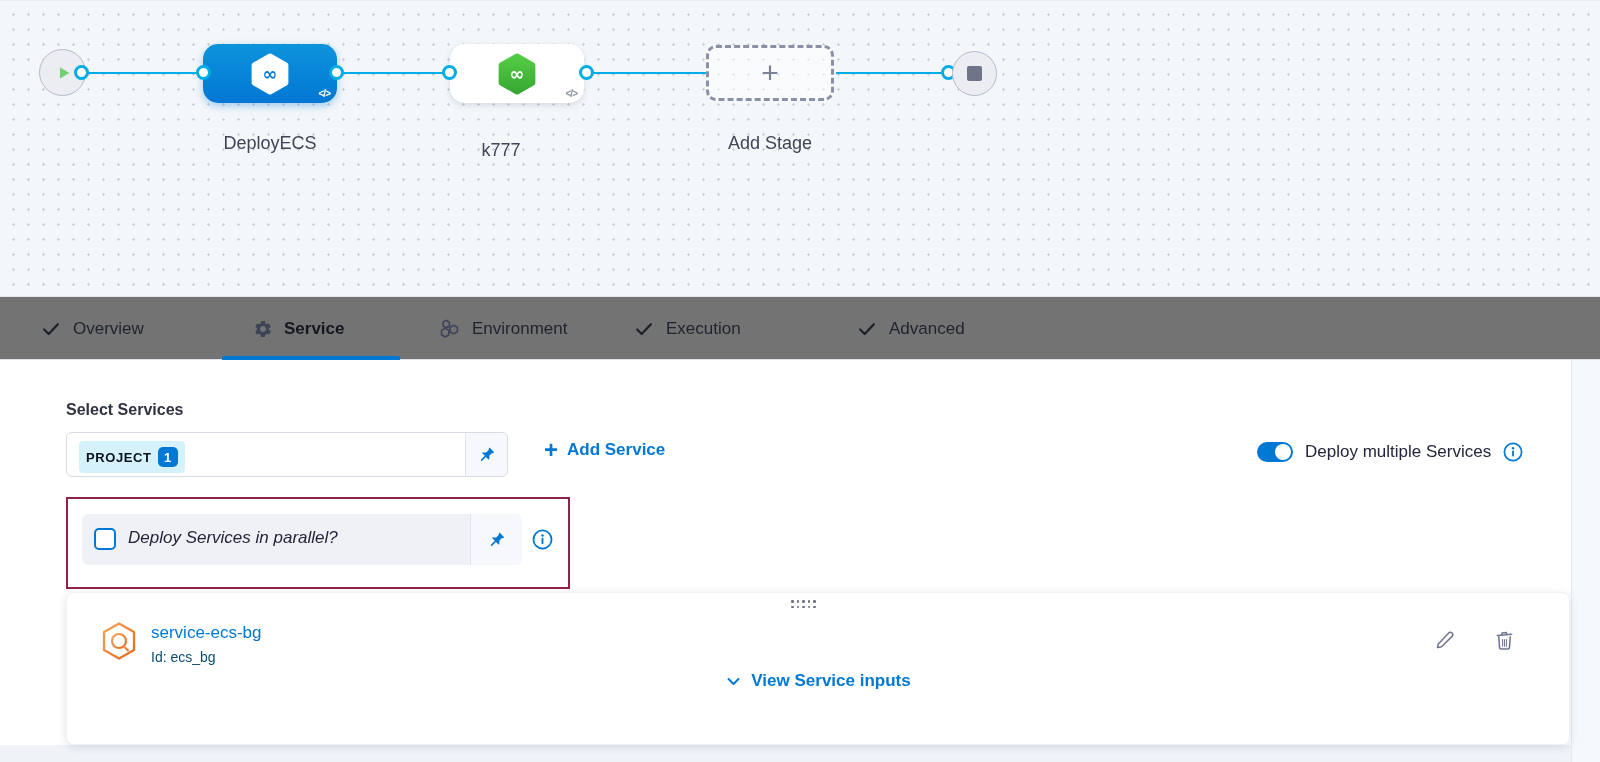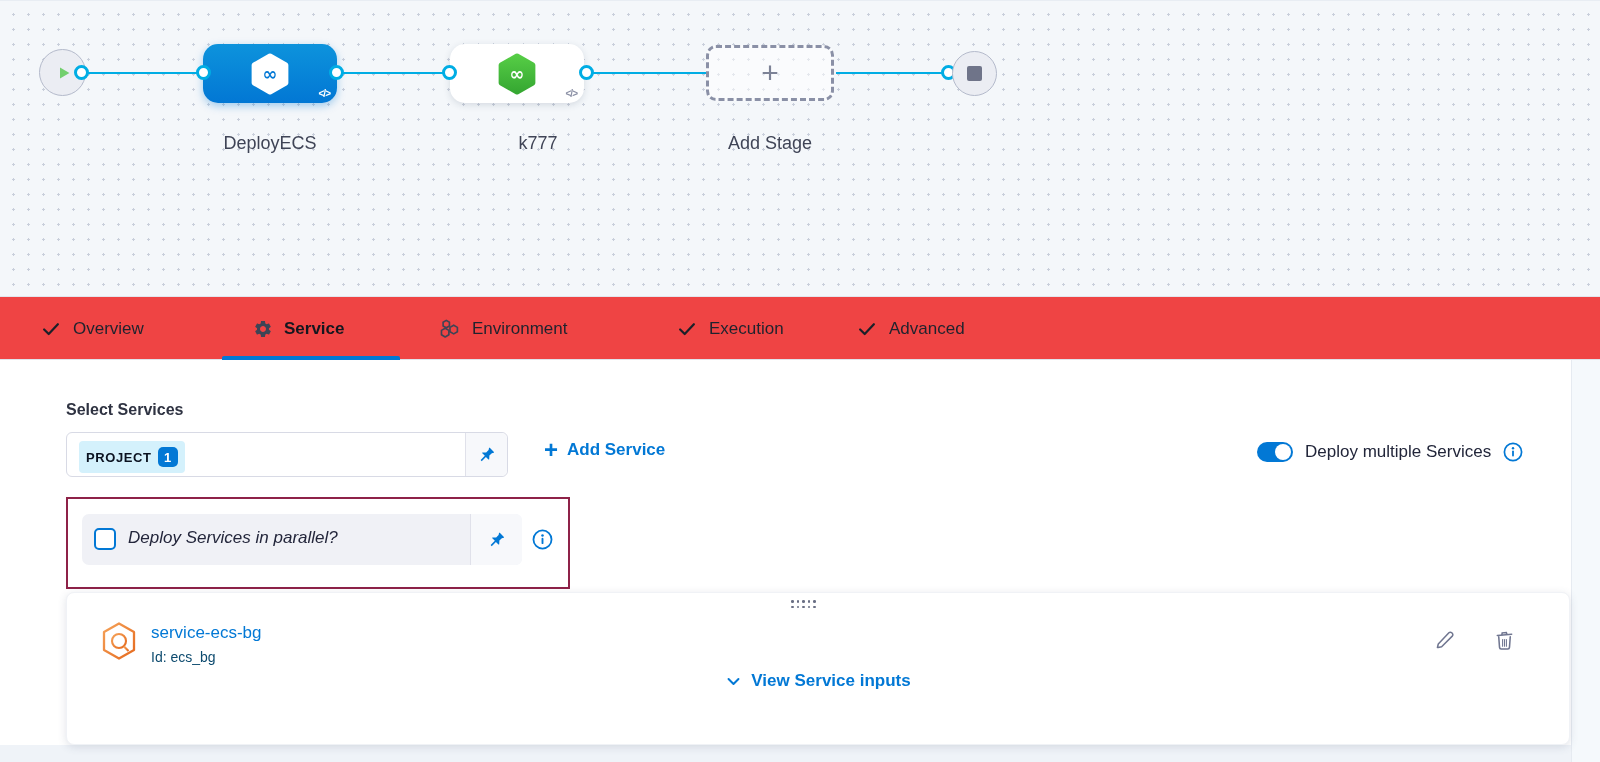--- a/index.html
+++ b/index.html
@@ -26,21 +26,21 @@
     border:3px dashed #8a90a6; background:rgba(255,255,255,.5);
     display:flex; align-items:center; justify-content:center; }
   .code-badge { position:absolute; right:7px; bottom:4px; font-size:10px;
     font-weight:bold; letter-spacing:-1px; }
   .stage-label { position:absolute; top:132px; width:200px; text-align:center;
     font-size:18px; color:#3f4456; }
   .plus-big { font-size:30px; color:#7c8296; font-weight:400; line-height:26px; }
   .stop-square { width:15px; height:15px; background:#6f7489; border-radius:2px; }
   
   #tabbar { position:absolute; left:0; top:296px; width:1600px; height:64px;
-    background:#ef4444; border-top:1px solid #e2e6ed; border-bottom:1px solid #dfe3ea; }
+    background:#737373; border-top:1px solid #e2e6ed; border-bottom:1px solid #dfe3ea; }
   .tab { position:absolute; top:0; height:63px; display:flex; align-items:center;
     gap:11px; font-size:17px; color:#1f232e; cursor:pointer; }
   .tab.active { font-weight:bold; color:#14171f; }
   #tab-underline { position:absolute; left:222px; top:59px; width:178px; height:4px;
     background:#0278d5; border-radius:2px 2px 0 0; }
   #save-btn { position:absolute; left:1538px; top:312px; width:130px; height:38px;
     border:2px solid #0278d5; border-radius:6px; background:#fff; color:#0278d5;
     font-size:16px; font-weight:bold; display:flex; align-items:center; gap:8px;
     padding-left:12px; }
   
@@ -139,21 +139,21 @@
             <stop offset="1" stop-color="#36a832"></stop>
         </linearGradient>
       </defs>
       <polygon points="20,3 35,11.5 35,28.5 20,37 5,28.5 5,11.5" fill="url(#grn)" stroke="url(#grn)" stroke-width="5" stroke-linejoin="round"></polygon>
       <text x="20" y="25.5" text-anchor="middle" font-size="17" font-weight="bold" fill="#ffffff" font-family="DejaVu Sans, sans-serif">∞</text>
     </svg>
     <span class="code-badge" style="color:#8b90a5;">&lt;/&gt;</span>
   </div>
   <div class="ring" style="left:442px;"></div>
   <div class="ring" style="left:579px;"></div>
-  <div class="stage-label" style="left:438px;">k777</div>
+  <div class="stage-label" style="left:401px;margin-top:7px;">k777</div>
 
   <div class="stage-add" style="left:706px; position:absolute;">
     <span class="plus-big">+</span>
   </div>
   <div class="stage-label" style="left:670px;">Add Stage</div>
 
   <div class="ring" style="left:941px;"></div>
   <div class="term-node" style="left:952px; top:50px; width:45px; height:45px;">
     <div class="stop-square"></div>
   </div>
@@ -180,21 +180,21 @@
     <svg width="24" height="24" viewBox="0 0 22 22">
       <g fill="none" stroke="#3e4455" stroke-width="1.5" stroke-linejoin="round">
         <polygon points="8.5,3.1 11.4,4.8 11.4,8.2 8.5,9.9 5.6,8.2 5.6,4.8"></polygon>
         <polygon points="7.5,10.3 10.9,12.3 10.9,16.3 7.5,18.3 4.1,16.3 4.1,12.3"></polygon>
         <polygon points="15.3,7.5 18.7,9.5 18.7,13.5 15.3,15.5 11.9,13.5 11.9,9.5"></polygon>
       </g>
     </svg>
     <span>Environment</span>
   </div>
 
-  <div class="tab" style="left:676px;">
+  <div class="tab" style="left:633px;">
     <svg width="22" height="22" viewBox="0 0 24 24">
       <path d="M4.5 12.5l5 5L19.5 6.8" fill="none" stroke="#1c2029" stroke-width="2.4" stroke-linecap="round" stroke-linejoin="round"></path>
     </svg>
     <span>Execution</span>
   </div>
 
   <div class="tab" style="left:856px;">
     <svg width="22" height="22" viewBox="0 0 24 24">
       <path d="M4.5 12.5l5 5L19.5 6.8" fill="none" stroke="#1c2029" stroke-width="2.4" stroke-linecap="round" stroke-linejoin="round"></path>
     </svg>

